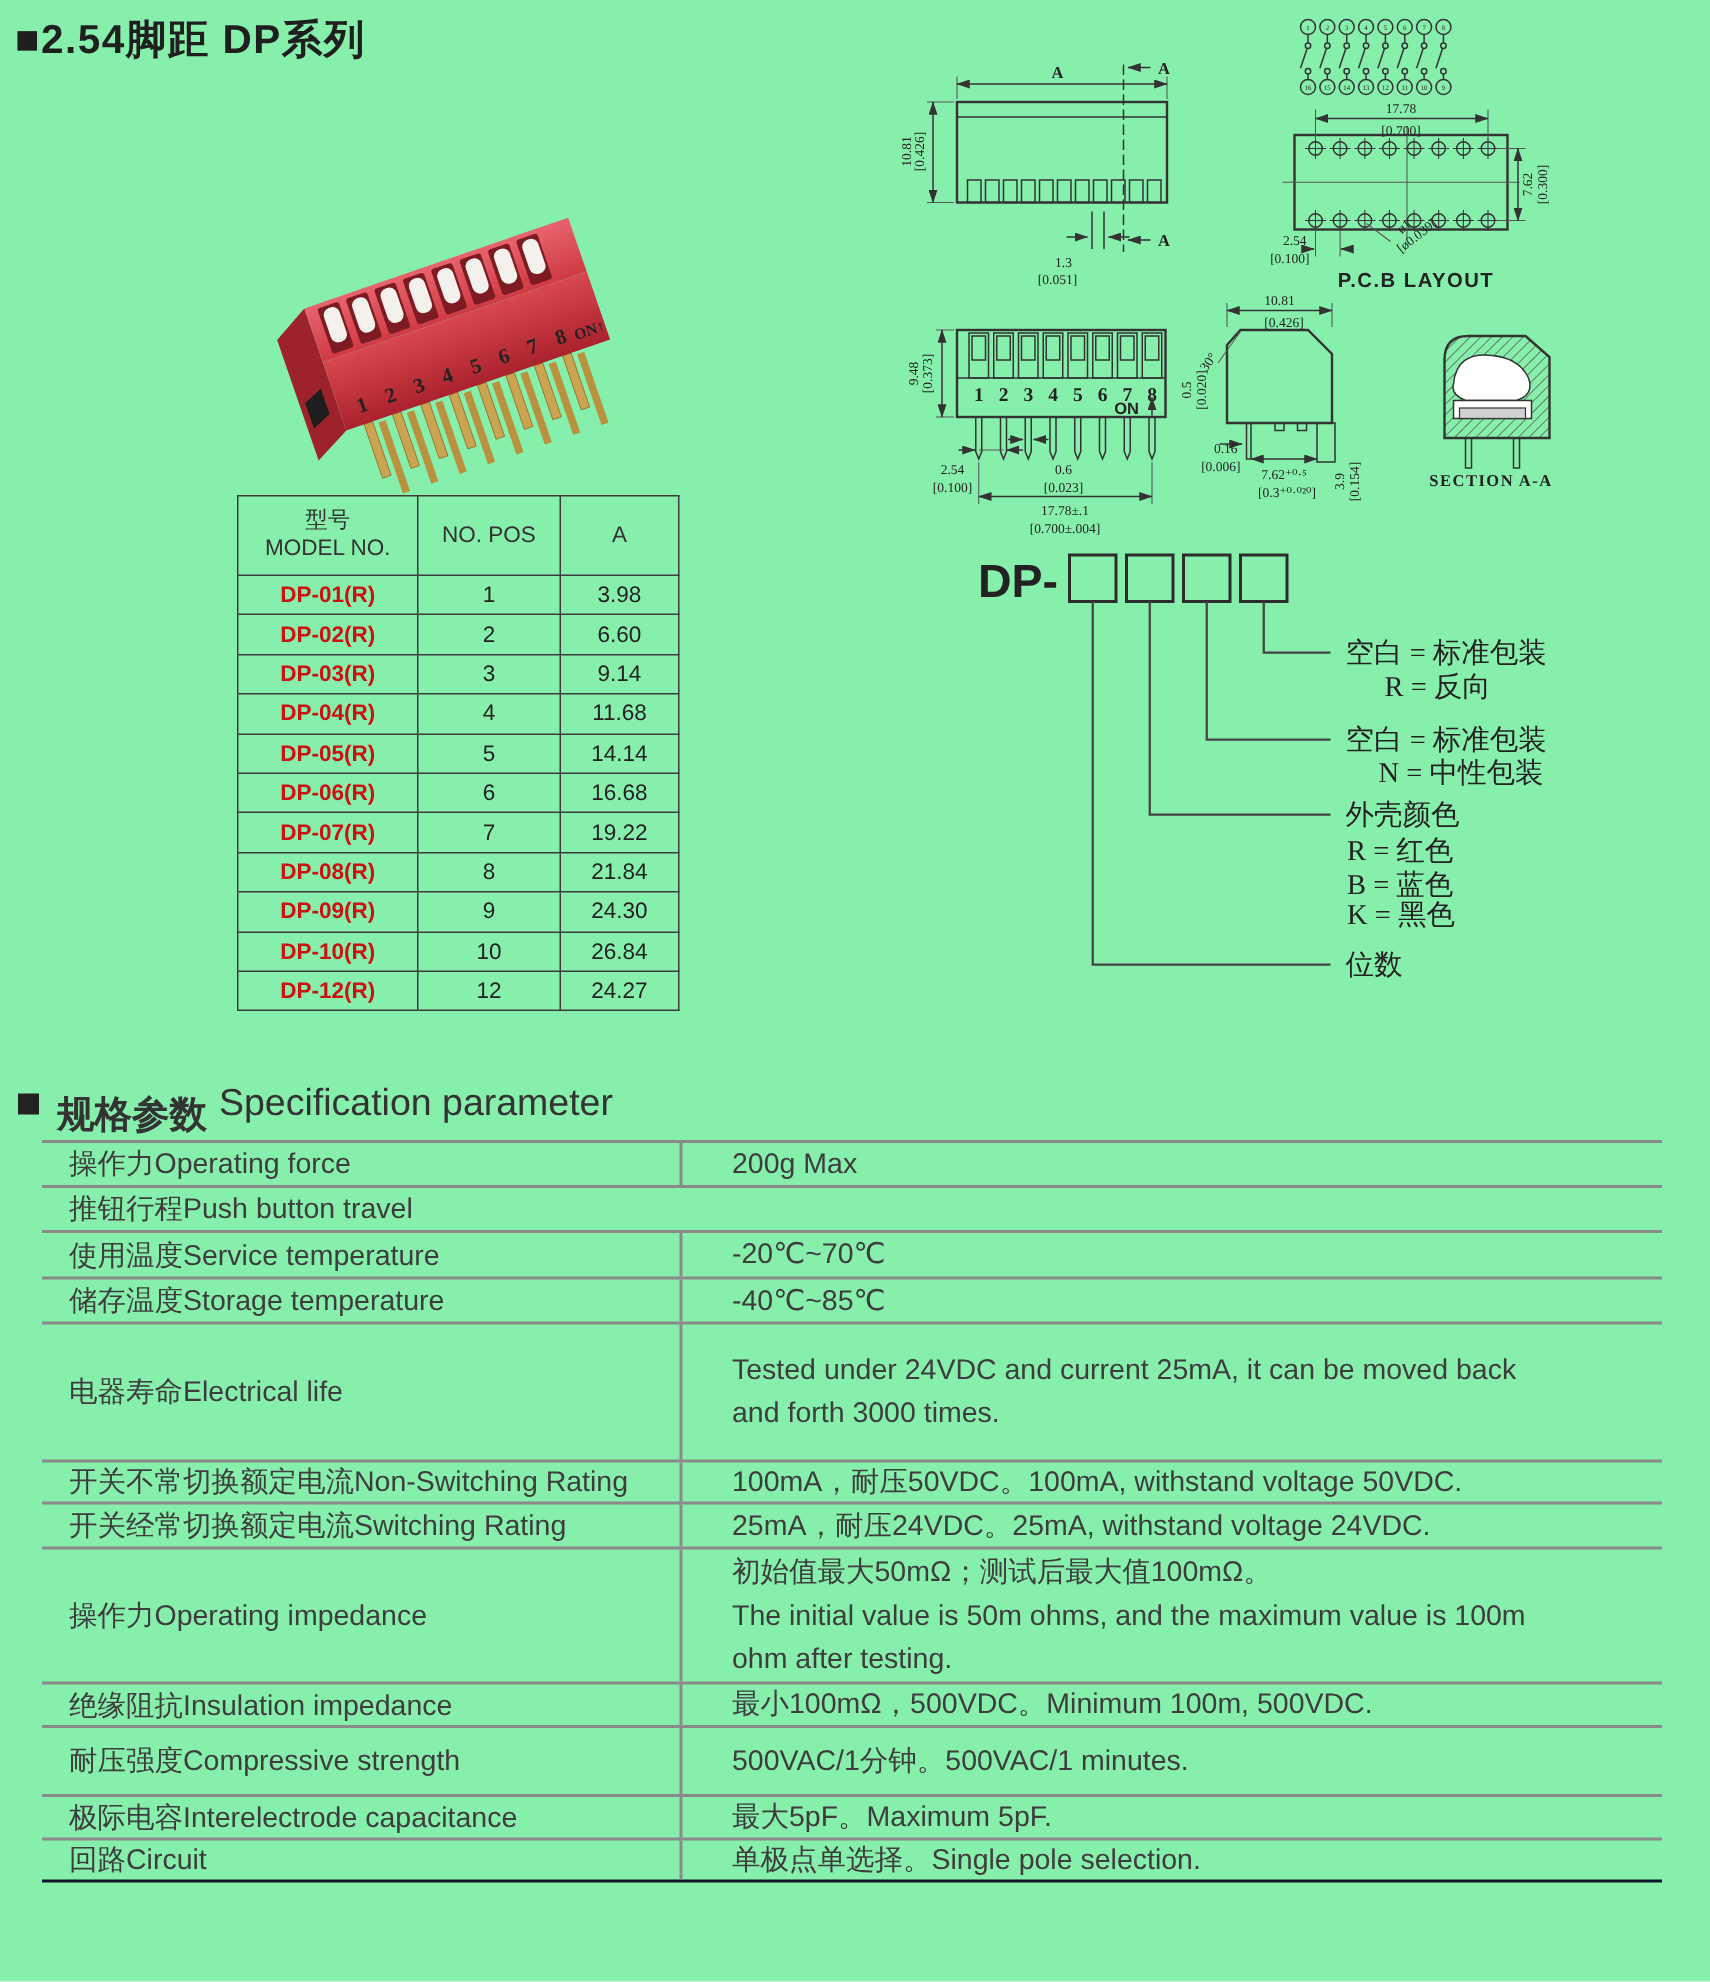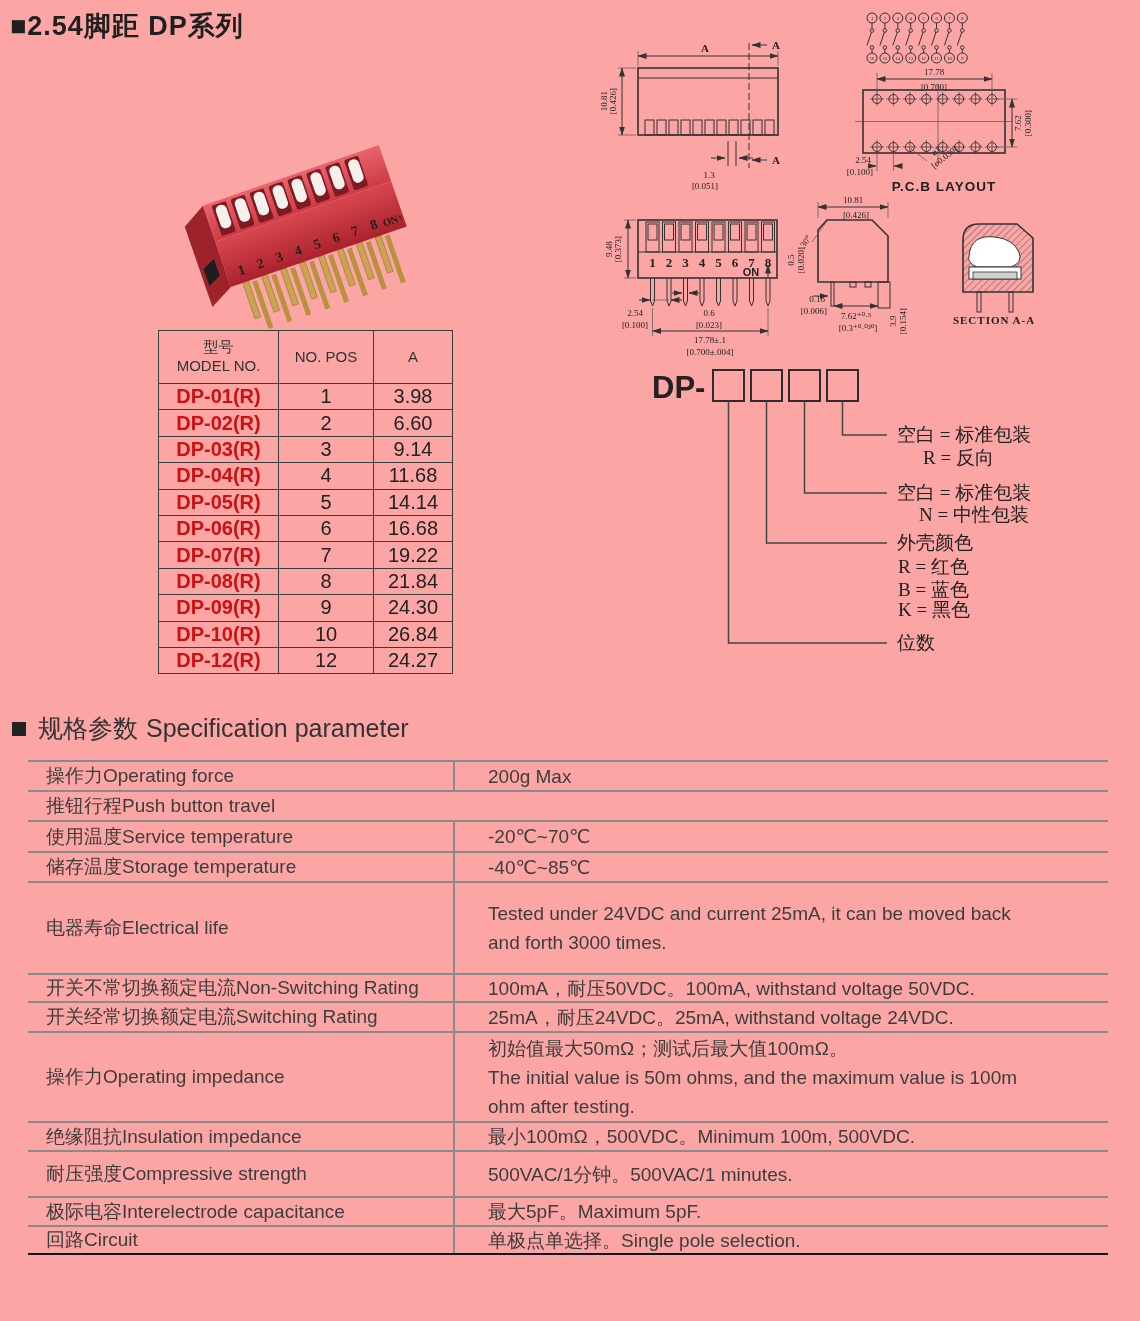--- a/index.html
+++ b/index.html
@@ -1,37 +1,37 @@
 <!DOCTYPE html>
 <html><head>
 <meta charset="utf-8">
 <style>
   html,body{margin:0;padding:0;background:#fff;}
-  #page{position:relative;width:1140px;height:1321px;background:#fca5a5;overflow:hidden;
+  #page{position:relative;width:1140px;height:1321px;background:#86efac;overflow:hidden;
         font-family:"Liberation Sans","DejaVu Sans",sans-serif;color:#333;}
   
   .main-title{position:absolute;left:10px;top:8px;font-size:27px;font-weight:bold;color:#1f1f1f;letter-spacing:1px;}
   
   svg text{font-family:"Liberation Serif","DejaVu Serif",serif;fill:#222;}
   svg .dim{font-size:9px;}
   svg .dimb{font-size:11px;font-weight:bold;}
   svg .sans{font-family:"Liberation Sans","DejaVu Sans",sans-serif;}
   svg .ln{stroke:#333;fill:none;stroke-width:1;}
   svg .ln2{stroke:#333;fill:none;stroke-width:1.6;}
   svg .thin{stroke:#555;fill:none;stroke-width:0.7;}
   
   .model-table{position:absolute;left:158px;top:330px;border-collapse:collapse;table-layout:fixed;}
   .model-table th,.model-table td{border:1.5px solid #3c3c3c;text-align:center;padding:0;}
   .model-table th{height:52px;font-size:15px;font-weight:normal;color:#333;line-height:1.25;}
-  .model-table td{height:25.4px;font-size:20px;color:#222;}
+  .model-table td{height:25.4px;font-size:15px;color:#222;}
   .model-table td.model{color:#cc1111;font-weight:bold;}
   
   .spec-heading{position:absolute;left:12px;top:712px;display:flex;align-items:center;font-size:25px;color:#333;}
   .spec-heading .sq{width:14px;height:14px;background:#222;margin-right:12px;}
-  .spec-heading .cn{font-weight:normal;margin-right:8px;}
+  .spec-heading .cn{font-weight:bold;margin-right:8px;margin-top:14px;}
   .spec-table{position:absolute;left:28px;top:760px;width:1080px;font-size:19px;color:#3d3d3d;}
   .spec-row{display:flex;border-top:2px solid #8a8a8a;box-sizing:border-box;}
   .spec-row:last-child{border-bottom:2px solid #0f172a;}
   .spec-row .lbl{width:425px;display:flex;align-items:center;padding-left:18px;box-sizing:border-box;}
   .spec-row .val{flex:1;border-left:2px solid #8a8a8a;padding-left:33px;display:flex;
                  flex-direction:column;justify-content:center;line-height:29px;box-sizing:border-box;}
 </style>
 </head>
 <body>
 

